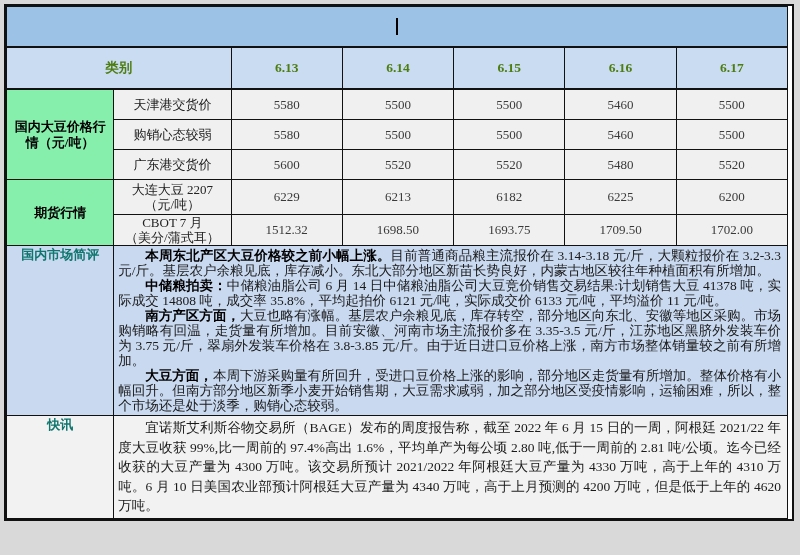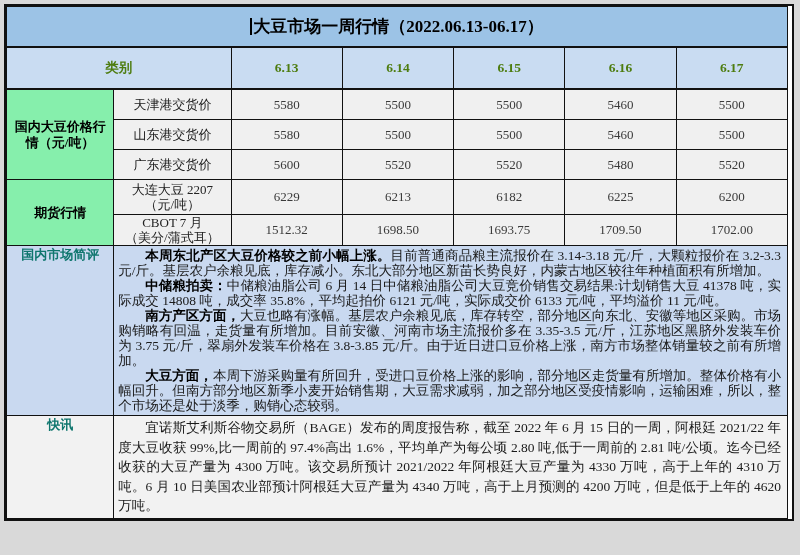--- a/index.html
+++ b/index.html
@@ -112,21 +112,21 @@
     <col class="c-d">
         <col class="c-d">
         <col class="c-d">
         <col class="c-d">
         <col class="c-d">
   </colgroup>
 
   <tbody>
         <tr class="title-row">
     <td colspan="7">
-      <span class="cursor-bar"></span><span>大豆市场一周行情（2022.06.13-06.17）</span>
+      <span class="cursor-bar"></span>
     </td>
   </tr>
 
   <tr class="header-row">
     <td colspan="2">类别</td>
     <td>6.13</td>
     <td>6.14</td>
     <td>6.15</td>
     <td>6.16</td>
     <td>6.17</td>
@@ -135,21 +135,21 @@
   <tr class="val-row">
     <td rowspan="3" class="section-label">国内大豆价格行情（元/吨）</td>
     <td class="sub">天津港交货价</td>
     <td>5580</td>
     <td>5500</td>
     <td>5500</td>
     <td>5460</td>
     <td>5500</td>
   </tr>
   <tr class="val-row">
-    <td class="sub">山东港交货价</td>
+    <td class="sub">购销心态较弱</td>
     <td>5580</td>
     <td>5500</td>
     <td>5500</td>
     <td>5460</td>
     <td>5500</td>
   </tr>
   <tr class="val-row">
     <td class="sub">广东港交货价</td>
     <td>5600</td>
     <td>5520</td>

